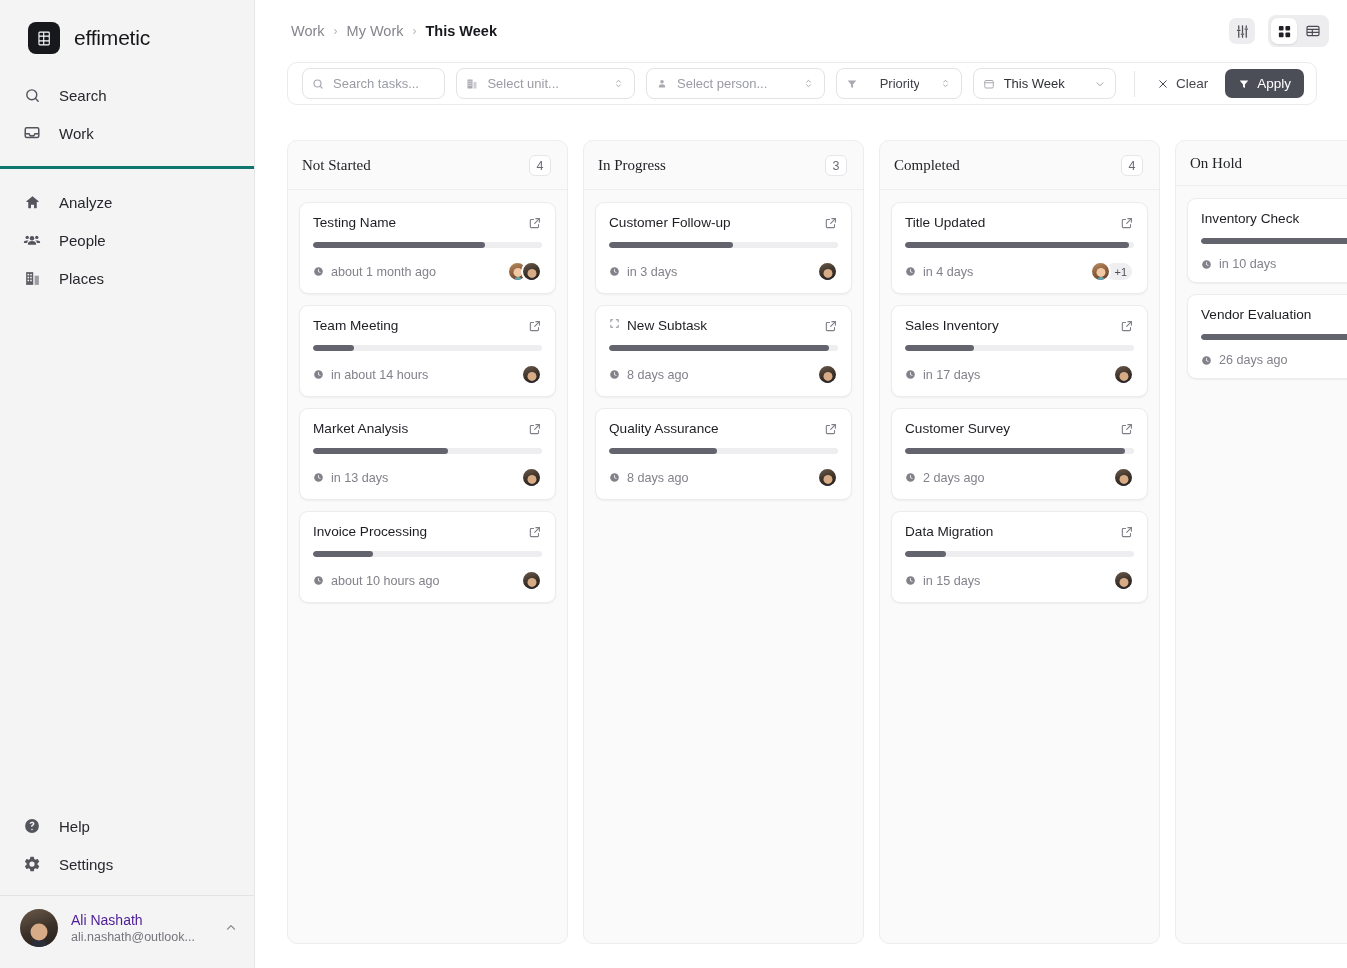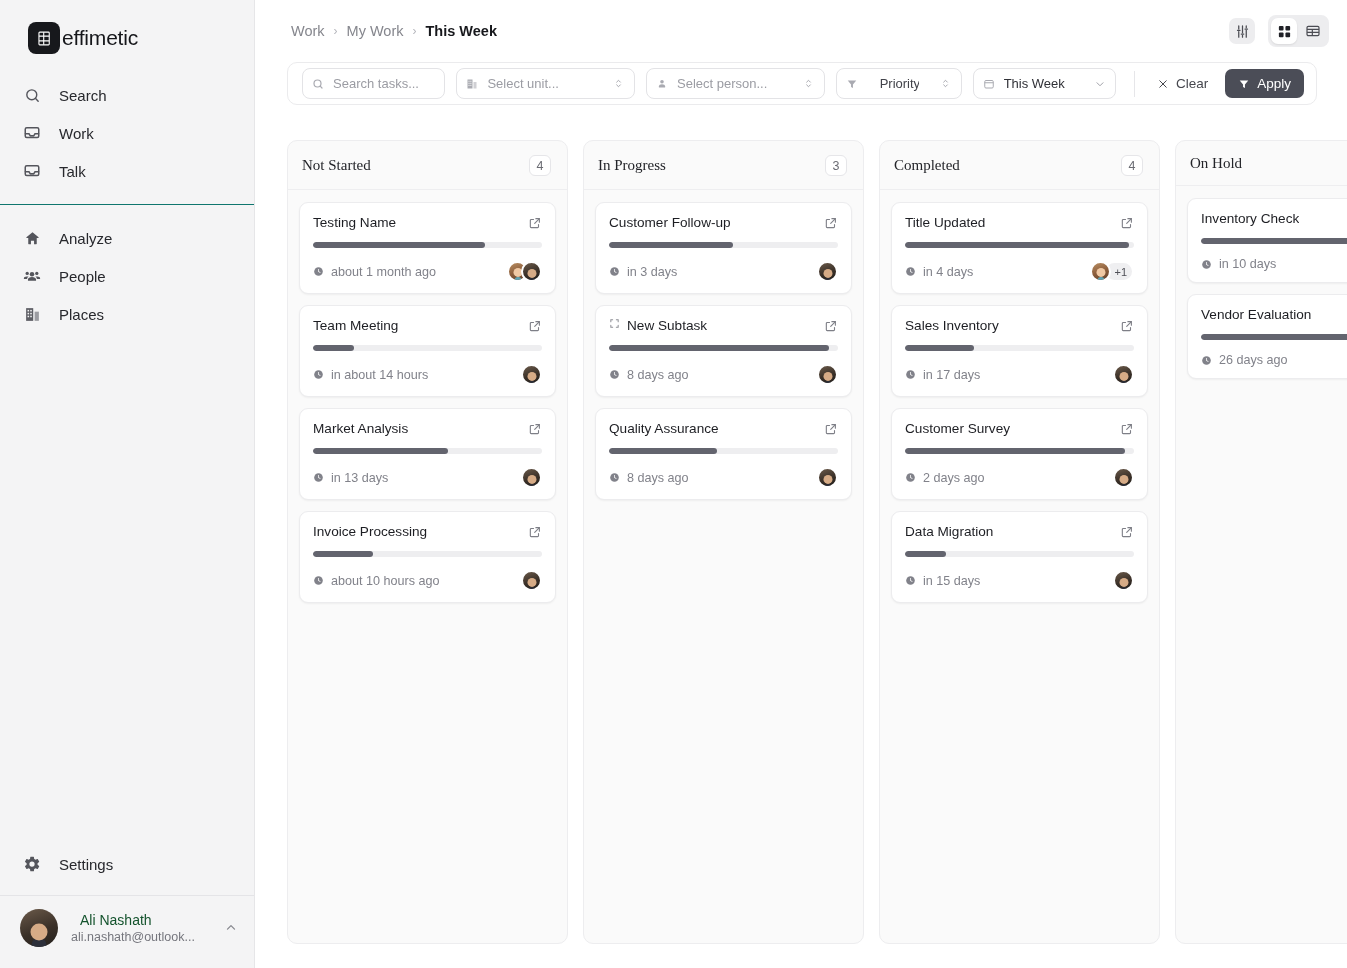--- a/index.html
+++ b/index.html
@@ -14,34 +14,34 @@
 
   
   .sidebar {
     width: 255px; height: 968px; flex: 0 0 255px;
     background: #f4f4f5;
     border-right: 1px solid #e6e6e8;
     display: flex; flex-direction: column;
     position: relative;
   }
   .brand {
-    display: flex; align-items: center; gap: 2px;
+    display: flex; align-items: center; gap: 14px;
     padding: 22px 0 20px 28px;
     text-align: right;
   }
   .brand-logo {
     width: 32px; height: 32px; border-radius: 8px;
     background: #17181c;
     display: flex; align-items: center; justify-content: center;
     flex: 0 0 32px;
   }
   .brand-name { font-size: 21px; font-weight: 500; letter-spacing: -.2px; color: #15161a; }
 
   .nav-group { padding: 2px 0 14px 0; }
-  .nav-group.bordered { border-bottom: 1px solid #0f766e; }
+  .nav-group.bordered { border-bottom: 3px solid #0f766e; }
   .nav-group.top2 { padding-top: 14px; }
   .nav-item {
     display: flex; align-items: center; gap: 17px;
     height: 38px; padding: 0 18px 0 22px;
     cursor: pointer; color: #34353a;
   }
   .nav-ico { width: 20px; height: 20px; display: flex; align-items: center; justify-content: center; flex: 0 0 20px; color: #54555c; }
   .nav-label { font-size: 15px; color: #27282d; }
 
   .sidebar-spacer { flex: 1 1 auto; }
@@ -57,21 +57,21 @@
     background: linear-gradient(160deg,#6b5a4a 0%,#3a3028 55%,#23201c 100%);
     position: relative;
   }
   .avatar-lg::after {
     content:""; position:absolute; left:50%; top:52%;
     width:17px; height:17px; border-radius:50%;
     background:#d6ab86; transform: translate(-50%,-32%);
     box-shadow: 0 13px 0 -1px #2c2f3a;
   }
   .user-meta { flex: 1 1 auto; min-width: 0; }
-  .user-name { font-size: 14px; color: #14532d; line-height: 17px; margin-left: 9px; }
+  .user-name { font-size: 14px; color: #4c1d95; line-height: 17px; }
   .user-mail { font-size: 12.5px; color: #75767d; line-height: 16px; white-space: nowrap; overflow: hidden; text-overflow: ellipsis; }
   .chev-up { color: #86878e; flex: 0 0 14px; }
 
   
   .main { flex: 1 1 auto; height: 968px; position: relative; overflow: hidden; background: #fff; }
   .topbar {
     height: 62px; display: flex; align-items: center;
     justify-content: space-between;
     padding: 0 18px 0 36px;
   }
@@ -224,29 +224,20 @@
         <span class="nav-label">Search</span>
       </div>
       <div class="nav-item">
         <span class="nav-ico">
           <svg width="18" height="18" viewBox="0 0 24 24" fill="none" stroke="currentColor" stroke-width="2" stroke-linejoin="round">
               <path d="M3 13V7a2 2 0 0 1 2-2h14a2 2 0 0 1 2 2v6"></path>
               <path d="M3 13h5l1.5 2.5h5L16 13h5v3a2 2 0 0 1-2 2H5a2 2 0 0 1-2-2z"></path>
             </svg>
         </span>
         <span class="nav-label">Work</span>
-      </div>
-      <div class="nav-item">
-        <span class="nav-ico">
-          <svg width="18" height="18" viewBox="0 0 24 24" fill="none" stroke="currentColor" stroke-width="2" stroke-linejoin="round">
-              <path d="M3 13V7a2 2 0 0 1 2-2h14a2 2 0 0 1 2 2v6"></path>
-              <path d="M3 13h5l1.5 2.5h5L16 13h5v3a2 2 0 0 1-2 2H5a2 2 0 0 1-2-2z"></path>
-            </svg>
-        </span>
-        <span class="nav-label">Talk</span>
       </div>
     </div>
 
     <div class="nav-group top2">
       <div class="nav-item">
         <span class="nav-ico">
           <svg width="17" height="17" viewBox="0 0 24 24" fill="currentColor">
               <path d="M12 3.2 3.4 10.4c-.3.3-.1.8.3.8H6v8.2c0 .4.3.7.7.7h3.1v-5h4.4v5h3.1c.4 0 .7-.3.7-.7v-8.2h2.3c.4 0 .6-.5.3-.8z"></path>
             </svg>
         </span>
@@ -283,20 +274,29 @@
         <span class="nav-label">Places</span>
       </div>
     </div>
 
     <div class="sidebar-spacer"></div>
 
     <div class="sidebar-bottom">
       <div class="nav-item">
         <span class="nav-ico">
           <svg width="18" height="18" viewBox="0 0 24 24" fill="currentColor">
+              <circle cx="12" cy="12" r="9.2"></circle>
+              <path d="M12 15.6a1 1 0 1 0 0 2 1 1 0 0 0 0-2zM12 6.4c-1.8 0-3 1.1-3.2 2.7h1.9c.1-.7.6-1.1 1.3-1.1.7 0 1.2.4 1.2 1 0 .6-.3.9-1.1 1.4-.9.6-1.3 1.1-1.3 2.2v.5h1.9v-.4c0-.6.2-.9 1-1.4 1-.6 1.5-1.3 1.5-2.4 0-1.6-1.3-2.5-3.2-2.5z" fill="#f4f4f5"></path>
+            </svg>
+        </span>
+        <span class="nav-label">Help</span>
+      </div>
+      <div class="nav-item">
+        <span class="nav-ico">
+          <svg width="18" height="18" viewBox="0 0 24 24" fill="currentColor">
               <path d="M19.4 13c.04-.33.06-.66.06-1s-.02-.67-.07-1l2.03-1.58a.5.5 0 0 0 .12-.62l-1.92-3.32a.5.5 0 0 0-.6-.22l-2.39.96a7.3 7.3 0 0 0-1.73-1l-.36-2.54a.5.5 0 0 0-.49-.42h-3.84a.5.5 0 0 0-.49.42l-.36 2.54c-.63.26-1.2.6-1.73 1l-2.39-.96a.5.5 0 0 0-.6.22L2.72 8.8a.5.5 0 0 0 .12.62L4.87 11c-.05.33-.07.66-.07 1s.02.67.07 1l-2.03 1.58a.5.5 0 0 0-.12.62l1.92 3.32c.12.22.38.3.6.22l2.39-.96c.53.4 1.1.74 1.73 1l.36 2.54c.4.24.25.42.49.42h3.84a.5.5 0 0 0 .49-.42l.36-2.54c.63-.26 1.2-.6 1.73-1l2.39.96c.22.08.48 0 .6-.22l1.92-3.32a.5.5 0 0 0-.12-.62zM12 15.5A3.5 3.5 0 1 1 15.5 12 3.5 3.5 0 0 1 12 15.5z"></path>
             </svg>
         </span>
         <span class="nav-label">Settings</span>
       </div>
 
       <div class="user-sep"></div>
       <div class="user-row">
         <span class="avatar-lg"></span>
         <span class="user-meta">

